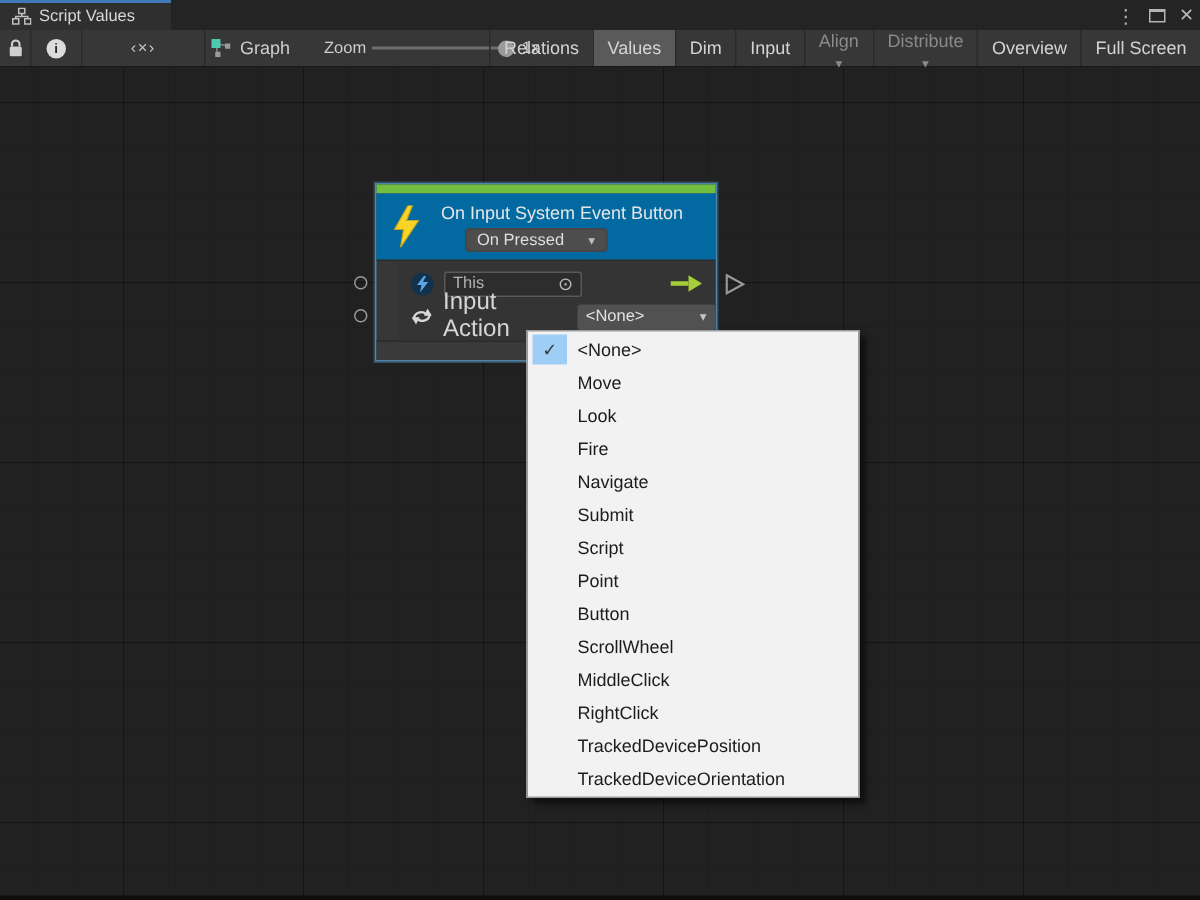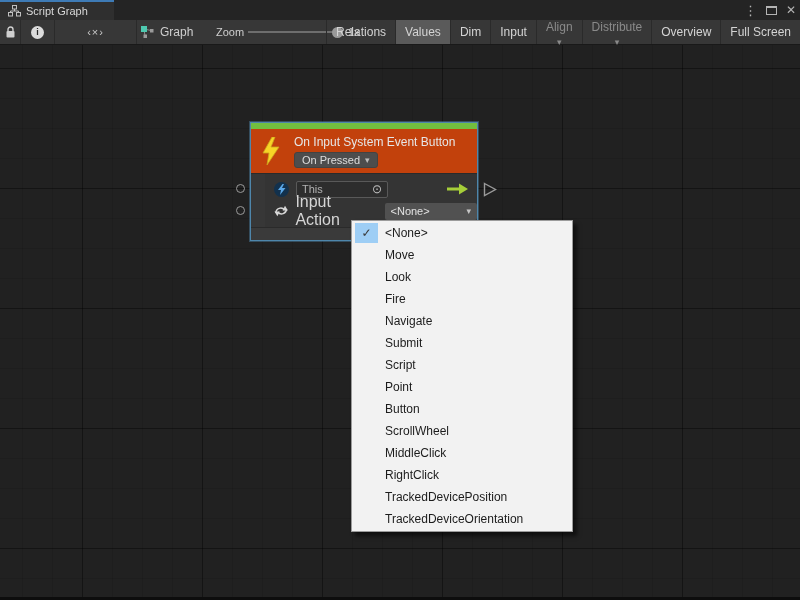--- a/index.html
+++ b/index.html
@@ -44,25 +44,25 @@
       linear-gradient(to right, rgba(0,0,0,0.10) 1px, transparent 1px),
       linear-gradient(to bottom, rgba(0,0,0,0.10) 1px, transparent 1px);
     background-size:120px 120px, 120px 120px, 30px 30px, 30px 30px;
     background-position:82px 0, 0 23px, 22px 0, 0 23px; }
   .canvas::after { content:""; position:absolute; left:0; bottom:0; width:800px; height:3px; background:#0d0d0d; }
 
   
   .node { position:absolute; left:250px; top:77px; width:228px; background:#373737;
           border:1px solid #4e86ab; box-shadow:0 0 0 1px rgba(78,134,171,0.45); }
   .node-accent { height:6px; background:#72be3f; }
-  .node-header { position:relative; height:44px; background:#c2410c; }
+  .node-header { position:relative; height:44px; background:#0369a1; }
   .bolt { position:absolute; left:10px; top:8px; }
   .node-title { position:absolute; left:43px; top:6px; font-size:12px; color:#e6e6e6; }
-  .chip { position:absolute; left:43px; top:23px; background:#4d4d4d; border:1px solid #434343;
-          border-radius:3px; padding:1px 7px; font-size:11px; color:#dedede; display:flex; align-items:center; gap:5px; }
+  .chip { position:absolute; left:59px; top:23px; background:#4d4d4d; border:1px solid #434343;
+          border-radius:3px; padding:1px 7px; font-size:11px; color:#dedede; display:flex; align-items:center; gap:16px; }
   .chip .caret { color:#bdbdbd; }
   .divider { height:1px; background:#2a2a2a; }
   .node-body { position:relative; background:#343434; padding:4px 0 5px 0;margin-left:14px; }
   .prow { position:relative; height:22px; display:flex; align-items:center; padding-left:9px; gap:7px; }
   .evt-ico { width:15px; height:15px; border-radius:50%; background:#12314d; display:flex; align-items:center; justify-content:center; }
   .this-field { width:92px; height:17px; background:#2d2d2d; border:1px solid #595959; border-radius:2px;
                 display:flex; align-items:center; justify-content:space-between; padding:0 5px;
                 font-size:11px; color:#b2b2b2; }
   .tgt { color:#bdbdbd; font-size:12px; line-height:1; }
   .flow-arrow { position:absolute; right:9px; top:5px; }
@@ -90,21 +90,21 @@
 <div id="app">
 
   <div class="tabbar">
     <div class="tab">
       <svg width="13" height="12" viewBox="0 0 13 12">
         <rect x="4.5" y="0.5" width="4" height="3.5" fill="none" stroke="#c0c0c0"></rect>
         <rect x="0.5" y="7.5" width="4" height="3.5" fill="none" stroke="#c0c0c0"></rect>
         <rect x="8.5" y="7.5" width="4" height="3.5" fill="none" stroke="#c0c0c0"></rect>
         <path d="M6.5 4 v2 M2.5 7.5 v-1.5 h8 v1.5" fill="none" stroke="#c0c0c0"></path>
       </svg>
-      <span>Script Graph</span>
+      <span>Script Values</span>
     </div>
     <div class="winctl">
       <span class="kebab">⋮</span>
       <span class="maxbox"></span>
       <span class="closex">✕</span>
     </div>
   </div>
 
   <div class="toolbar">
     <div class="tb-left">

